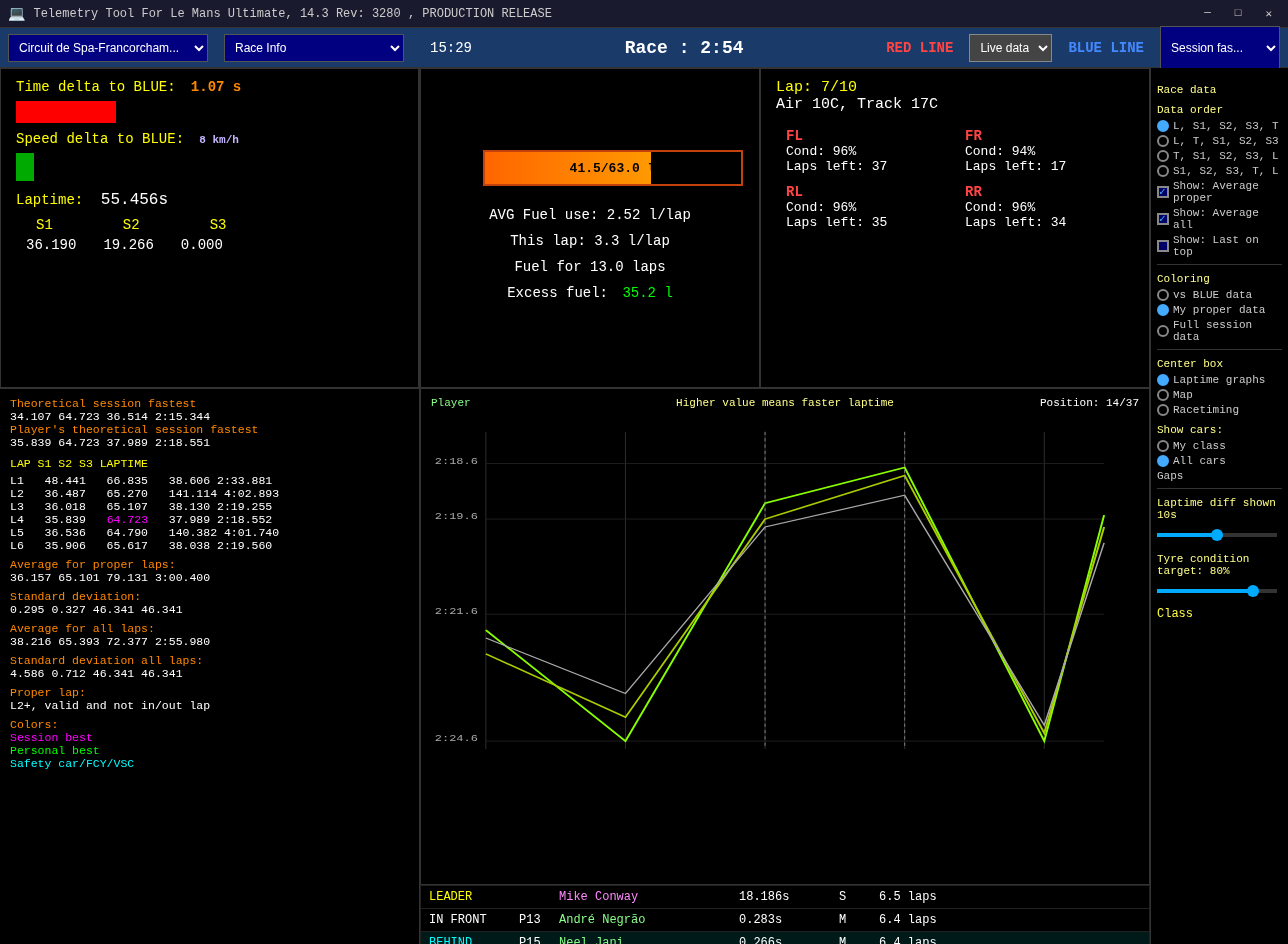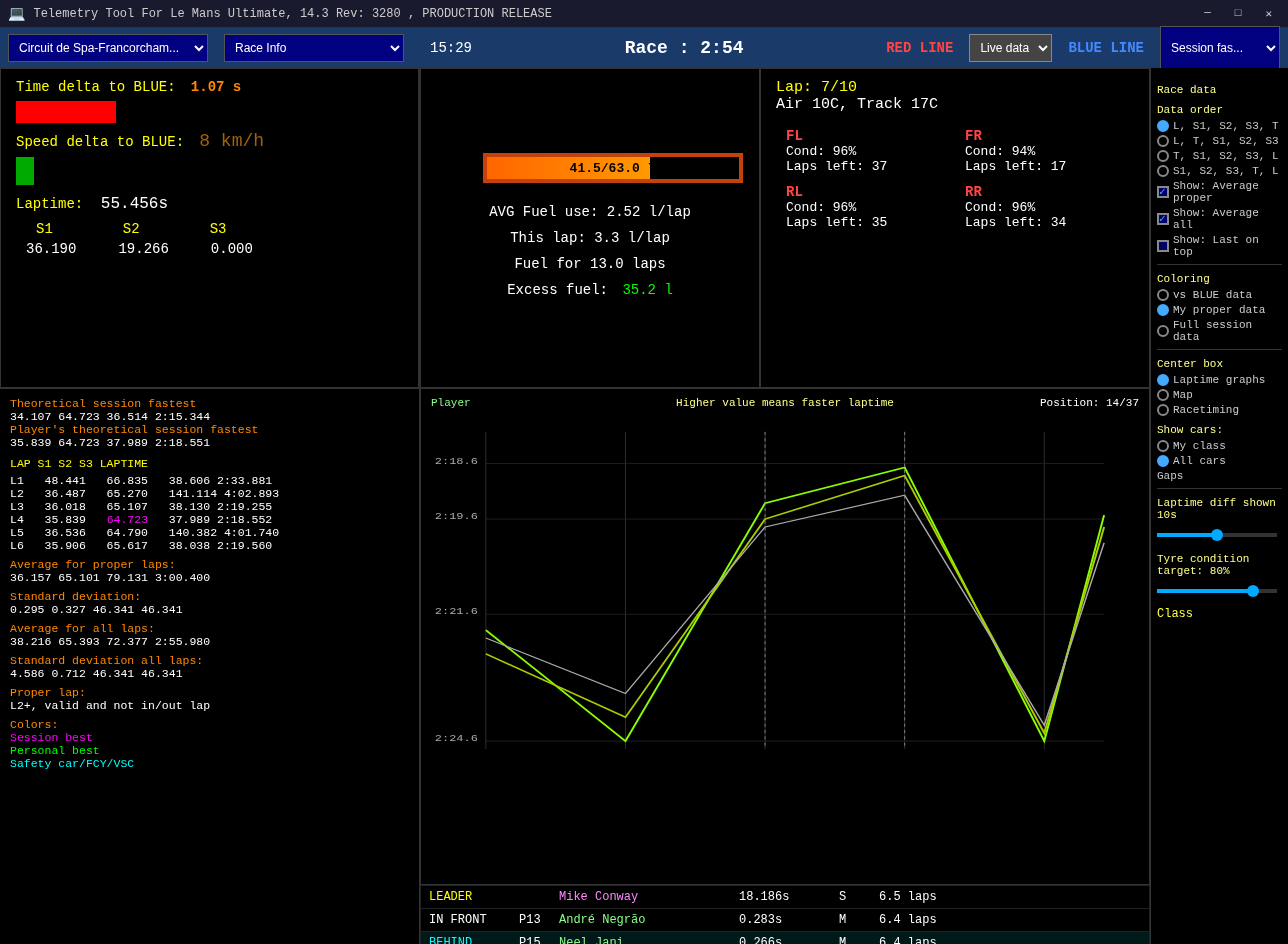--- a/index.html
+++ b/index.html
@@ -107,36 +107,36 @@
     
     #telem-box {
       background: #000;
       border: 1px solid #333;
       padding: 10px 15px;
       height: 320px;
     }
     .telem-row { margin-bottom: 6px; }
     .lbl-yellow { color: #ffff00; font-size: 14px; }
     .val-orange { color: #ff8800; font-size: 14px; font-weight: bold; }
-    .val-green { color: #a16207; font-size: 18px; font-weight: normal; }
+    .val-green { color: #c4b5fd; font-size: 11px; font-weight: bold; }
     .red-bar {
       background: #ff0000;
       height: 22px;
       width: 100px;
       margin: 4px 0;
     }
     .green-bar {
       background: #00aa00;
       height: 28px;
       width: 18px;
       margin: 4px 0;
     }
     .laptime-val { color: #ffffff; font-size: 16px; }
     .sector-headers { color: #ffff00; font-size: 14px; display: flex; gap: 40px; margin-top: 8px; }
-    .sector-vals { color: #ffffff; font-size: 14px; display: flex; gap: 30px; margin-top: 4px; }
+    .sector-vals { color: #ffffff; font-size: 14px; display: flex; gap: 15px; margin-top: 4px; }
 
     
     #lap-data {
       background: #000;
       border-top: 1px solid #333;
       padding: 8px 10px;
       flex: 1;
       overflow: hidden;
       font-size: 11.5px;
       font-family: 'Courier New', monospace;
@@ -165,22 +165,22 @@
       border: 1px solid #333;
       height: 320px;
       display: flex;
       flex-direction: column;
       align-items: center;
       justify-content: center;
       padding: 10px;
     }
     .fuel-bar-container {
       width: 260px;
-      height: 30px;
-      border: 4px solid #c2410c;
+      height: 36px;
+      border: 2px solid #c2410c;
       margin-bottom: 16px;
       position: relative;
       overflow: hidden;
       margin-left: 45px;
     }
     .fuel-bar-fill {
       height: 100%;
       background: linear-gradient(90deg, #ff6600, #ff9900);
       width: 65%;
     }

